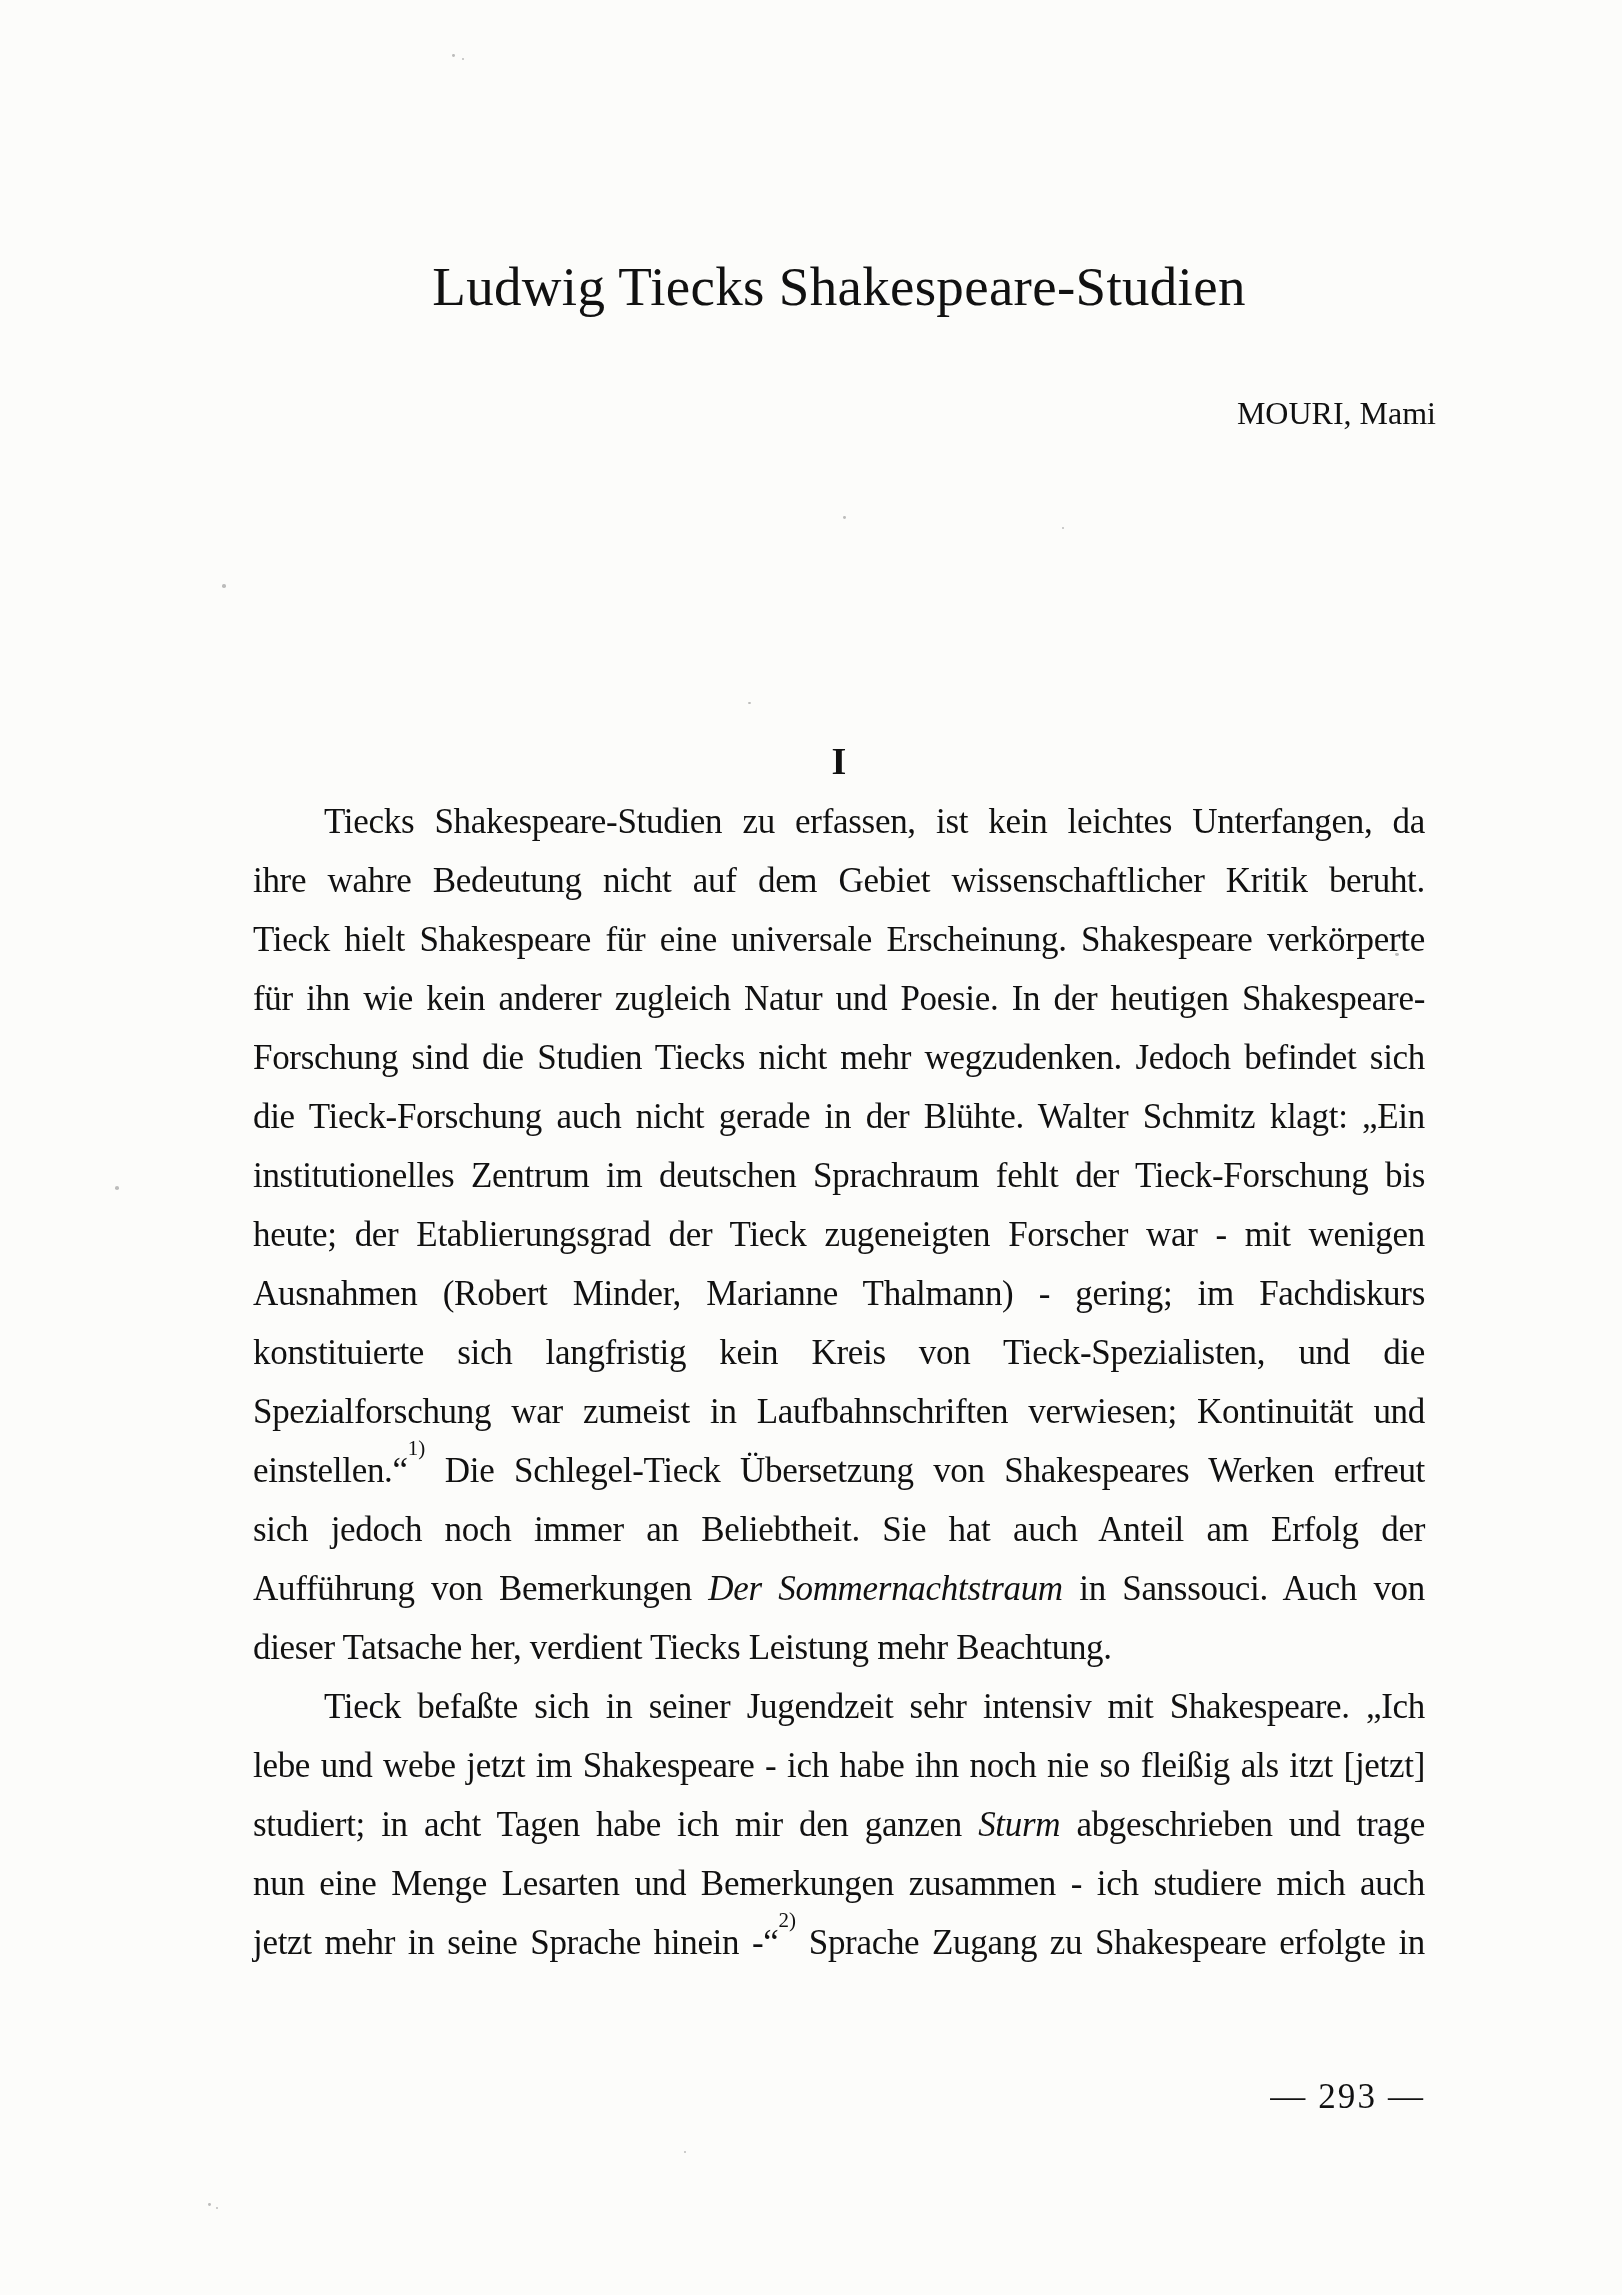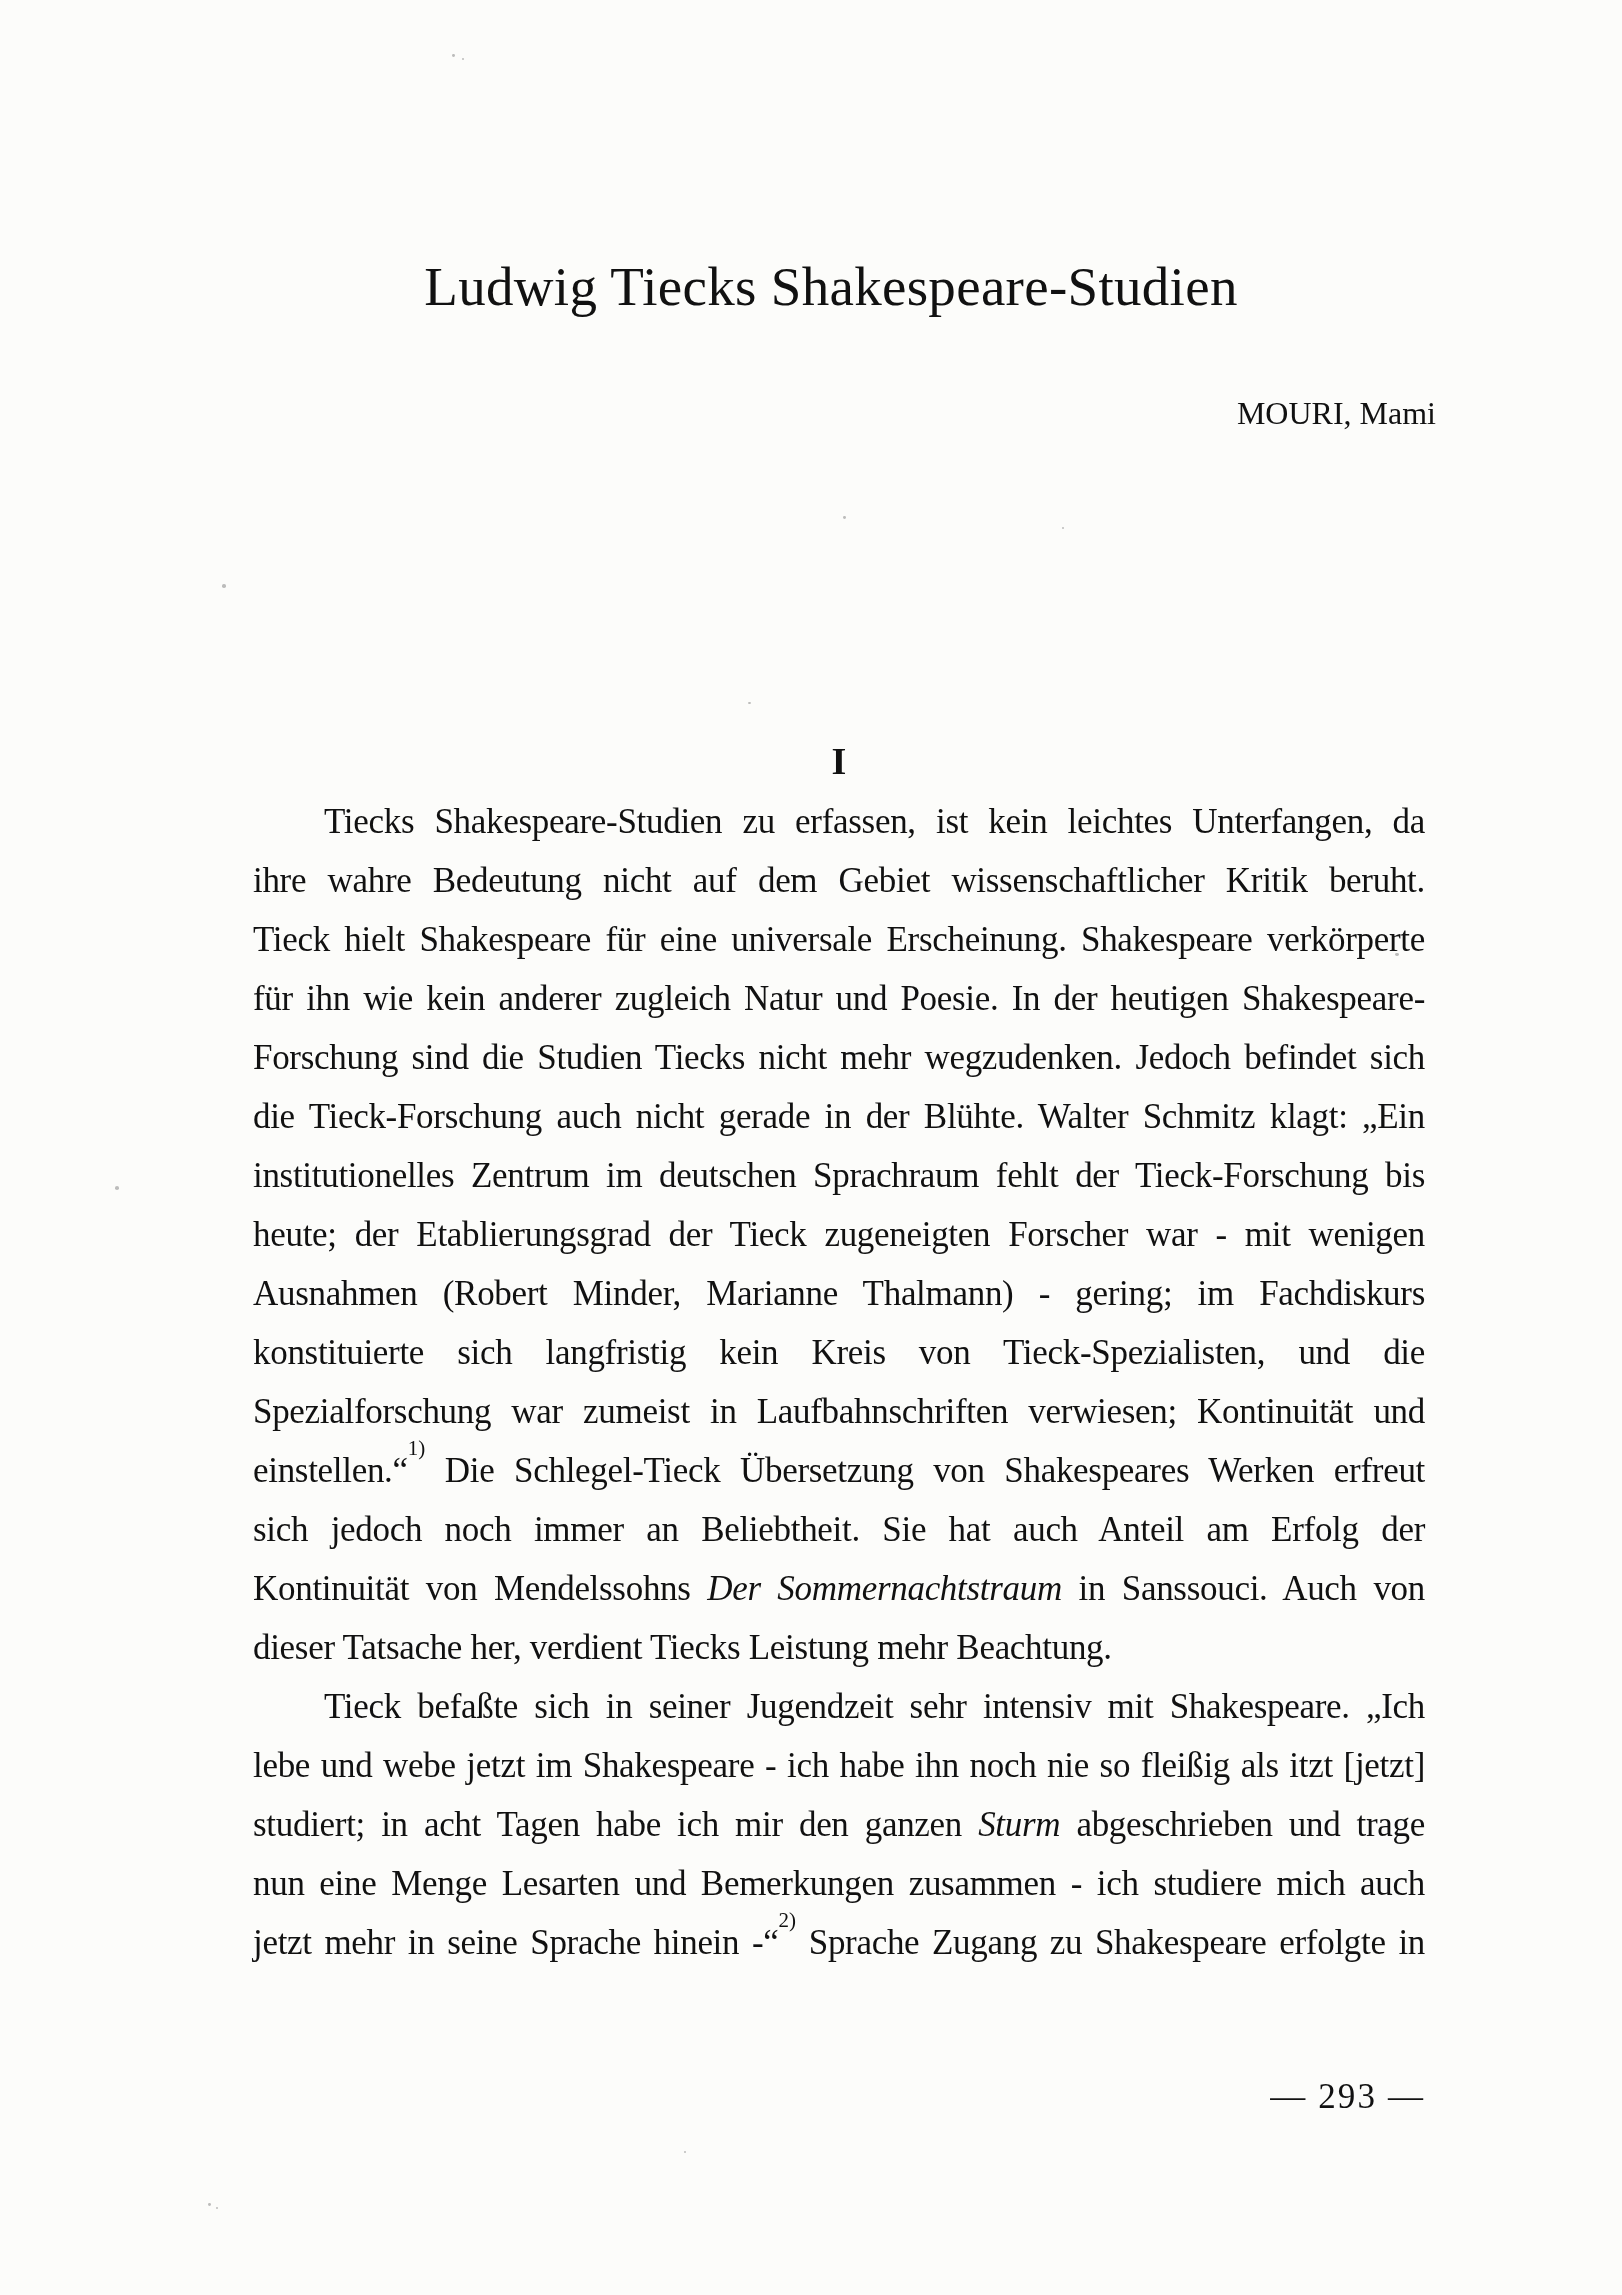--- a/index.html
+++ b/index.html
@@ -11,21 +11,21 @@
     position:relative;
     width:1623px;
     height:2295px;
     background:var(--paper);
     color:var(--ink);
     font-family:"Liberation Serif","DejaVu Serif",serif;
     overflow:hidden;
   }
   .title{
     position:absolute;
-    left:245px; top:255px; width:1172px;
+    left:253px; top:255px; width:1172px;
     margin:0;
     font-size:55px;
     font-weight:normal;
     text-align:center;
     white-space:nowrap;
     letter-spacing:0.3px;
   }
   .author{
     position:absolute;
     left:253px; top:395px; width:1183px;
@@ -95,21 +95,21 @@
       <div class="line"><span>für ihn wie kein anderer zugleich Natur und Poesie. In der heutigen Shakespeare-</span></div>
       <div class="line"><span>Forschung sind die Studien Tiecks nicht mehr wegzudenken. Jedoch befindet sich</span></div>
       <div class="line"><span>die Tieck-Forschung auch nicht gerade in der Blühte. Walter Schmitz klagt: „Ein</span></div>
       <div class="line"><span>institutionelles Zentrum im deutschen Sprachraum fehlt der Tieck-Forschung bis</span></div>
       <div class="line"><span>heute; der Etablierungsgrad der Tieck zugeneigten Forscher war - mit wenigen</span></div>
       <div class="line"><span>Ausnahmen (Robert Minder, Marianne Thalmann) - gering; im Fachdiskurs</span></div>
       <div class="line"><span>konstituierte sich langfristig kein Kreis von Tieck-Spezialisten, und die</span></div>
       <div class="line"><span>Spezialforschung war zumeist in Laufbahnschriften verwiesen; Kontinuität und</span></div>
       <div class="line"><span>einstellen.“</span><sup class="fn">1)</sup><span> Die Schlegel-Tieck Übersetzung von Shakespeares Werken erfreut</span></div>
       <div class="line"><span>sich jedoch noch immer an Beliebtheit. Sie hat auch Anteil am Erfolg der</span></div>
-      <div class="line"><span>Kontinuität von Mendelssohns </span><span class="italic">Der Sommernachtstraum</span><span> in Sanssouci. Auch von</span></div>
+      <div class="line"><span>Aufführung von Bemerkungen </span><span class="italic">Der Sommernachtstraum</span><span> in Sanssouci. Auch von</span></div>
       <div class="line end"><span>dieser Tatsache her, verdient Tiecks Leistung mehr Beachtung.</span></div>
       <div class="line indent"><span>Tieck befaßte sich in seiner Jugendzeit sehr intensiv mit Shakespeare. „Ich</span></div>
       <div class="line"><span>lebe und webe jetzt im Shakespeare - ich habe ihn noch nie so fleißig als itzt [jetzt]</span></div>
       <div class="line"><span>studiert; in acht Tagen habe ich mir den ganzen </span><span class="italic">Sturm</span><span> abgeschrieben und trage</span></div>
       <div class="line"><span>nun eine Menge Lesarten und Bemerkungen zusammen - ich studiere mich auch</span></div>
       <div class="line"><span>jetzt mehr in seine Sprache hinein -“</span><sup class="fn">2)</sup><span> Sprache Zugang zu Shakespeare erfolgte in</span></div>
     </div>
 
   <div class="page-number">— 293 —</div>
 

